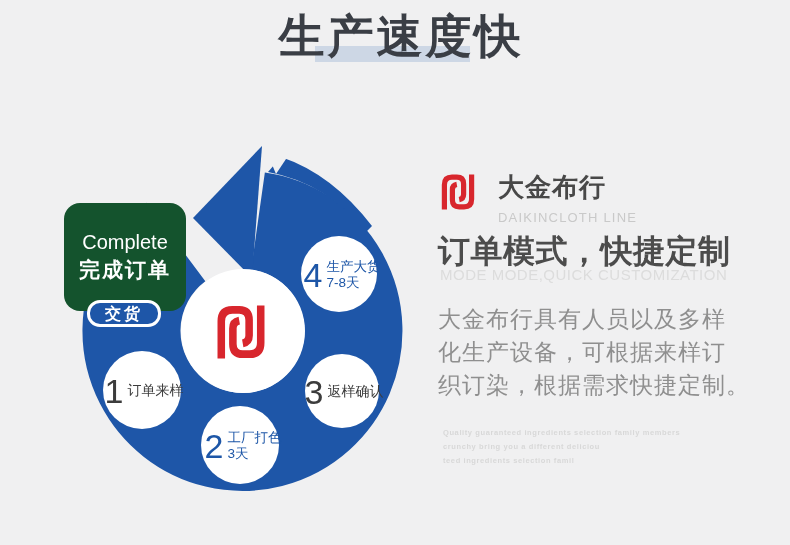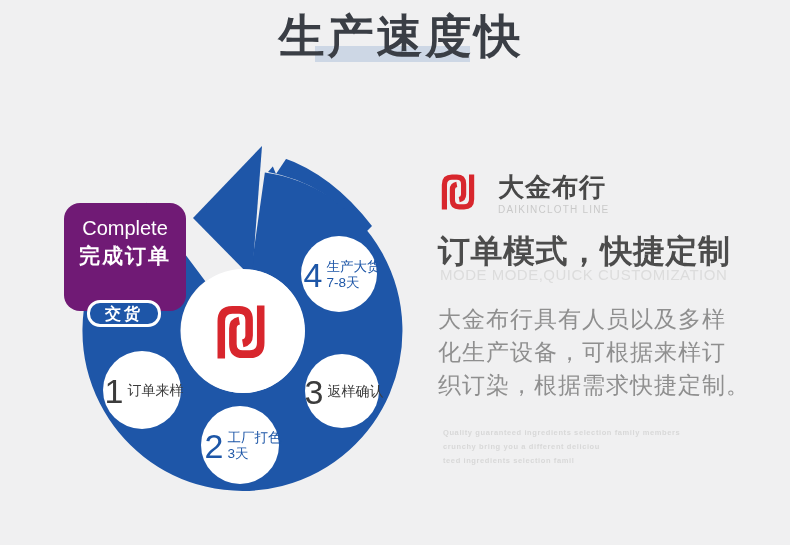--- a/index.html
+++ b/index.html
@@ -9,42 +9,42 @@
   
   .title-bar{position:absolute;left:315px;top:46px;width:155px;height:16px;background:#cdd7e5;}
   .page-title{position:absolute;left:0;top:6px;width:790px;margin:0;text-align:center;
     font-size:46px;font-weight:800;color:#3a3e45;letter-spacing:3px;padding-left:6px;}
 
   
   .diagram-svg{position:absolute;left:0;top:0;}
 
   
   .complete-box{position:absolute;left:64px;top:203px;width:122px;height:108px;border-radius:16px;
-    background:#701a75;color:#ffffff;text-align:center;box-sizing:border-box;padding-top:13px;}
+    background:#14532d;color:#ffffff;text-align:center;box-sizing:border-box;padding-top:27px;}
   .complete-box .l1{font-size:20px;font-weight:400;line-height:24px;}
   .complete-box .l2{font-size:21px;font-weight:700;letter-spacing:2px;line-height:24px;margin-top:4px;}
   .badge{position:absolute;left:87px;top:300px;width:74px;height:27px;background:#1e56a8;
     border:3px solid #ffffff;border-radius:13px;box-sizing:border-box;color:#fff;font-size:16px;
     font-weight:700;letter-spacing:3px;text-align:center;line-height:21px;}
 
   
   .step{position:absolute;display:flex;align-items:center;gap:4px;transform:translate(-50%,-50%);white-space:nowrap;}
   .step .num{font-size:34px;font-weight:500;line-height:1;}
   .step .lbl{font-size:14px;font-weight:500;}
   .step .col{display:flex;flex-direction:column;line-height:16px;font-size:13.5px;font-weight:500;}
   .step.dark{color:#3c3c3c;}
   .step.blue{color:#1d56a7;}
   .s1{left:144px;top:391px;} .s2{left:243px;top:446px;} .s3{left:344px;top:392px;} .s4{left:342px;top:275px;}
 
   
   .brand{position:absolute;left:438px;top:170px;display:flex;align-items:flex-start;gap:11px;}
   .brand-glyph{width:40px;height:44px;}
   .brand-text{margin-left:9px;padding-top:2px;}
   .brand-name{font-size:26px;font-weight:600;color:#484848;letter-spacing:1px;line-height:30px;}
-  .brand-sub{font-size:10px;color:#c9c9c9;letter-spacing:1.2px;margin-top:2px;}
+  .brand-sub{font-size:13px;color:#c9c9c9;letter-spacing:1.2px;margin-top:8px;}
 
   .heading{position:absolute;left:438px;top:230px;font-size:32px;font-weight:700;color:#4c4c4c;letter-spacing:0.5px;}
   .subheading{position:absolute;left:440px;top:266px;font-size:15px;color:#dcdcdc;letter-spacing:0.5px;}
   .para{position:absolute;left:438px;top:303px;font-size:23px;color:#8f8f8f;line-height:33px;letter-spacing:1px;}
   .fineprint{position:absolute;left:443px;top:426px;font-size:7.5px;font-weight:700;color:#d8d8d8;
     letter-spacing:0.6px;line-height:14px;}
 </style>
 </head>
 <body>
 

